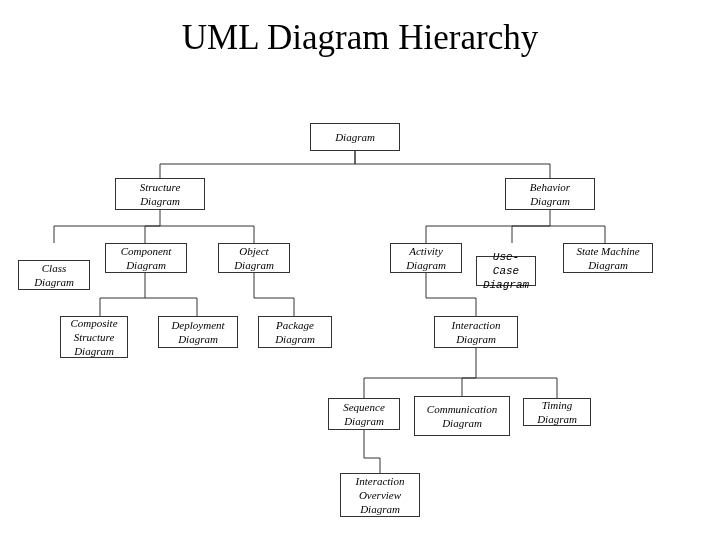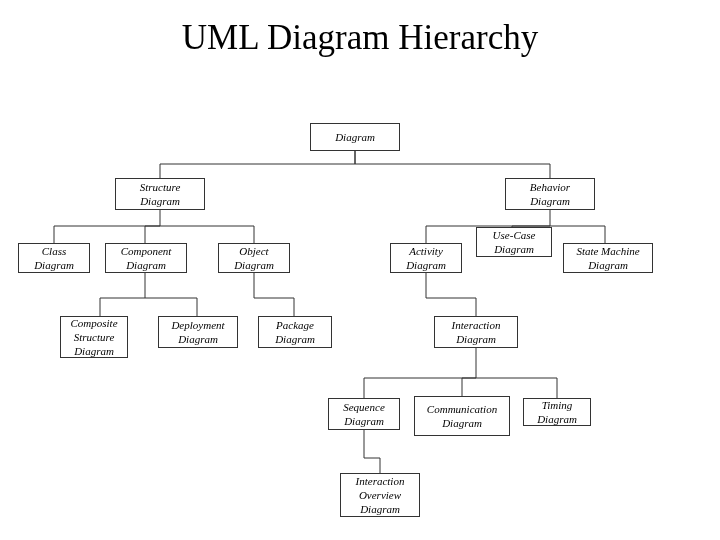--- a/index.html
+++ b/index.html
@@ -111,29 +111,29 @@
     <line x1="364" y1="390" x2="380" y2="390"></line>
     <line x1="380" y1="390" x2="380" y2="405"></line>
   </svg>
 
   <div class="node" style="left:310px;top:55px;width:90px;height:28px;">Diagram</div>
 
   <div class="node" style="left:115px;top:110px;width:90px;height:32px;">Structure<br>Diagram</div>
 
   <div class="node" style="left:505px;top:110px;width:90px;height:32px;">Behavior<br>Diagram</div>
 
-  <div class="node" style="left:18px;top:175px;width:72px;height:30px;">Class<br>Diagram</div>
+  <div class="node" style="left:18px;top:192px;width:72px;height:30px;">Class<br>Diagram</div>
 
   <div class="node" style="left:105px;top:175px;width:82px;height:30px;">Component<br>Diagram</div>
 
   <div class="node" style="left:218px;top:175px;width:72px;height:30px;">Object<br>Diagram</div>
 
   <div class="node" style="left:390px;top:175px;width:72px;height:30px;">Activity<br>Diagram</div>
 
-  <div class="node" style="left:476px;top:159px;width:76px;height:30px;">Use-Case<br>Diagram</div>
+  <div class="node" style="left:476px;top:188px;width:60px;height:30px;font-family:Liberation Mono, monospace;">Use-Case<br>Diagram</div>
 
   <div class="node" style="left:563px;top:175px;width:90px;height:30px;">State Machine<br>Diagram</div>
 
   <div class="node" style="left:60px;top:248px;width:68px;height:42px;">Composite<br>Structure<br>Diagram</div>
 
   <div class="node" style="left:158px;top:248px;width:80px;height:32px;">Deployment<br>Diagram</div>
 
   <div class="node" style="left:258px;top:248px;width:74px;height:32px;">Package<br>Diagram</div>
 
   <div class="node" style="left:434px;top:248px;width:84px;height:32px;">Interaction<br>Diagram</div>

